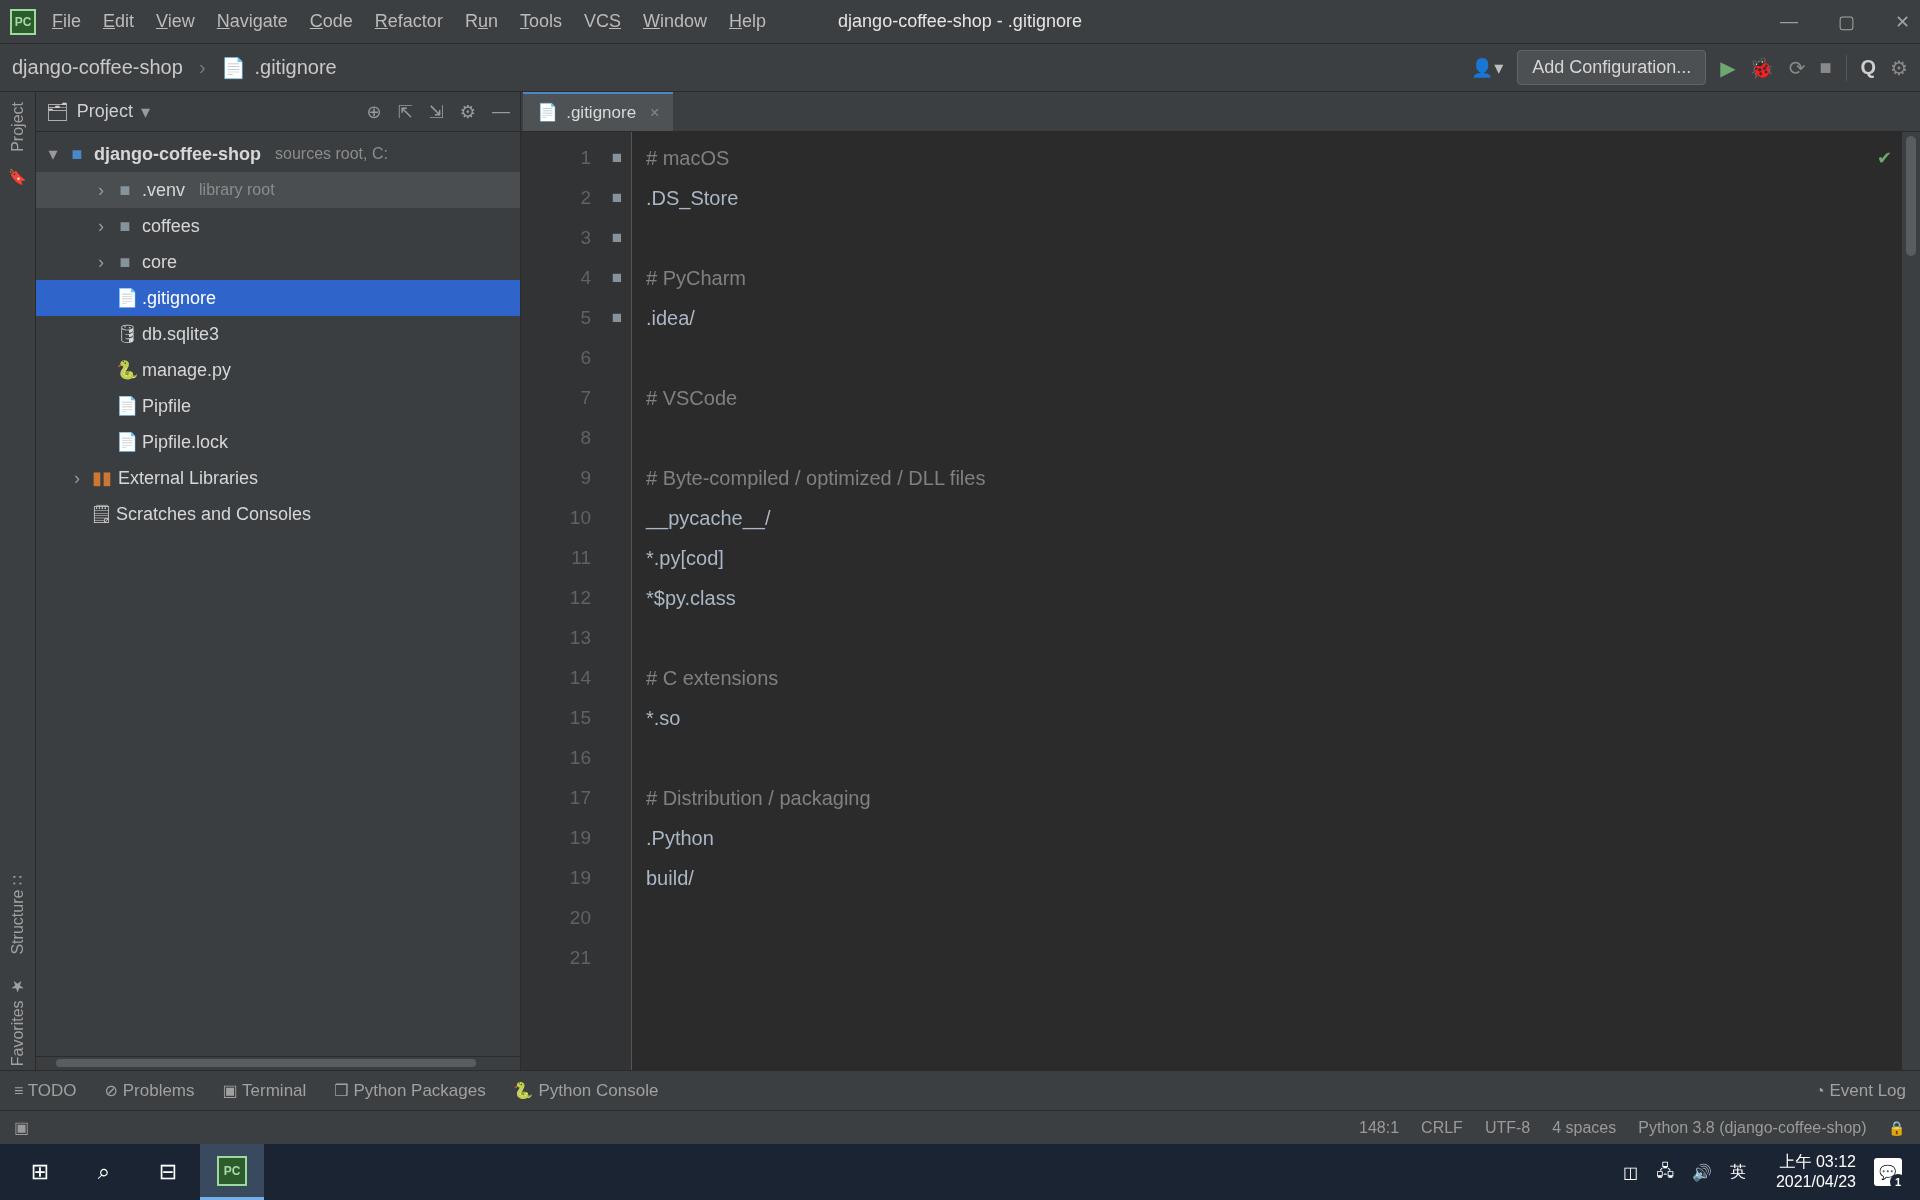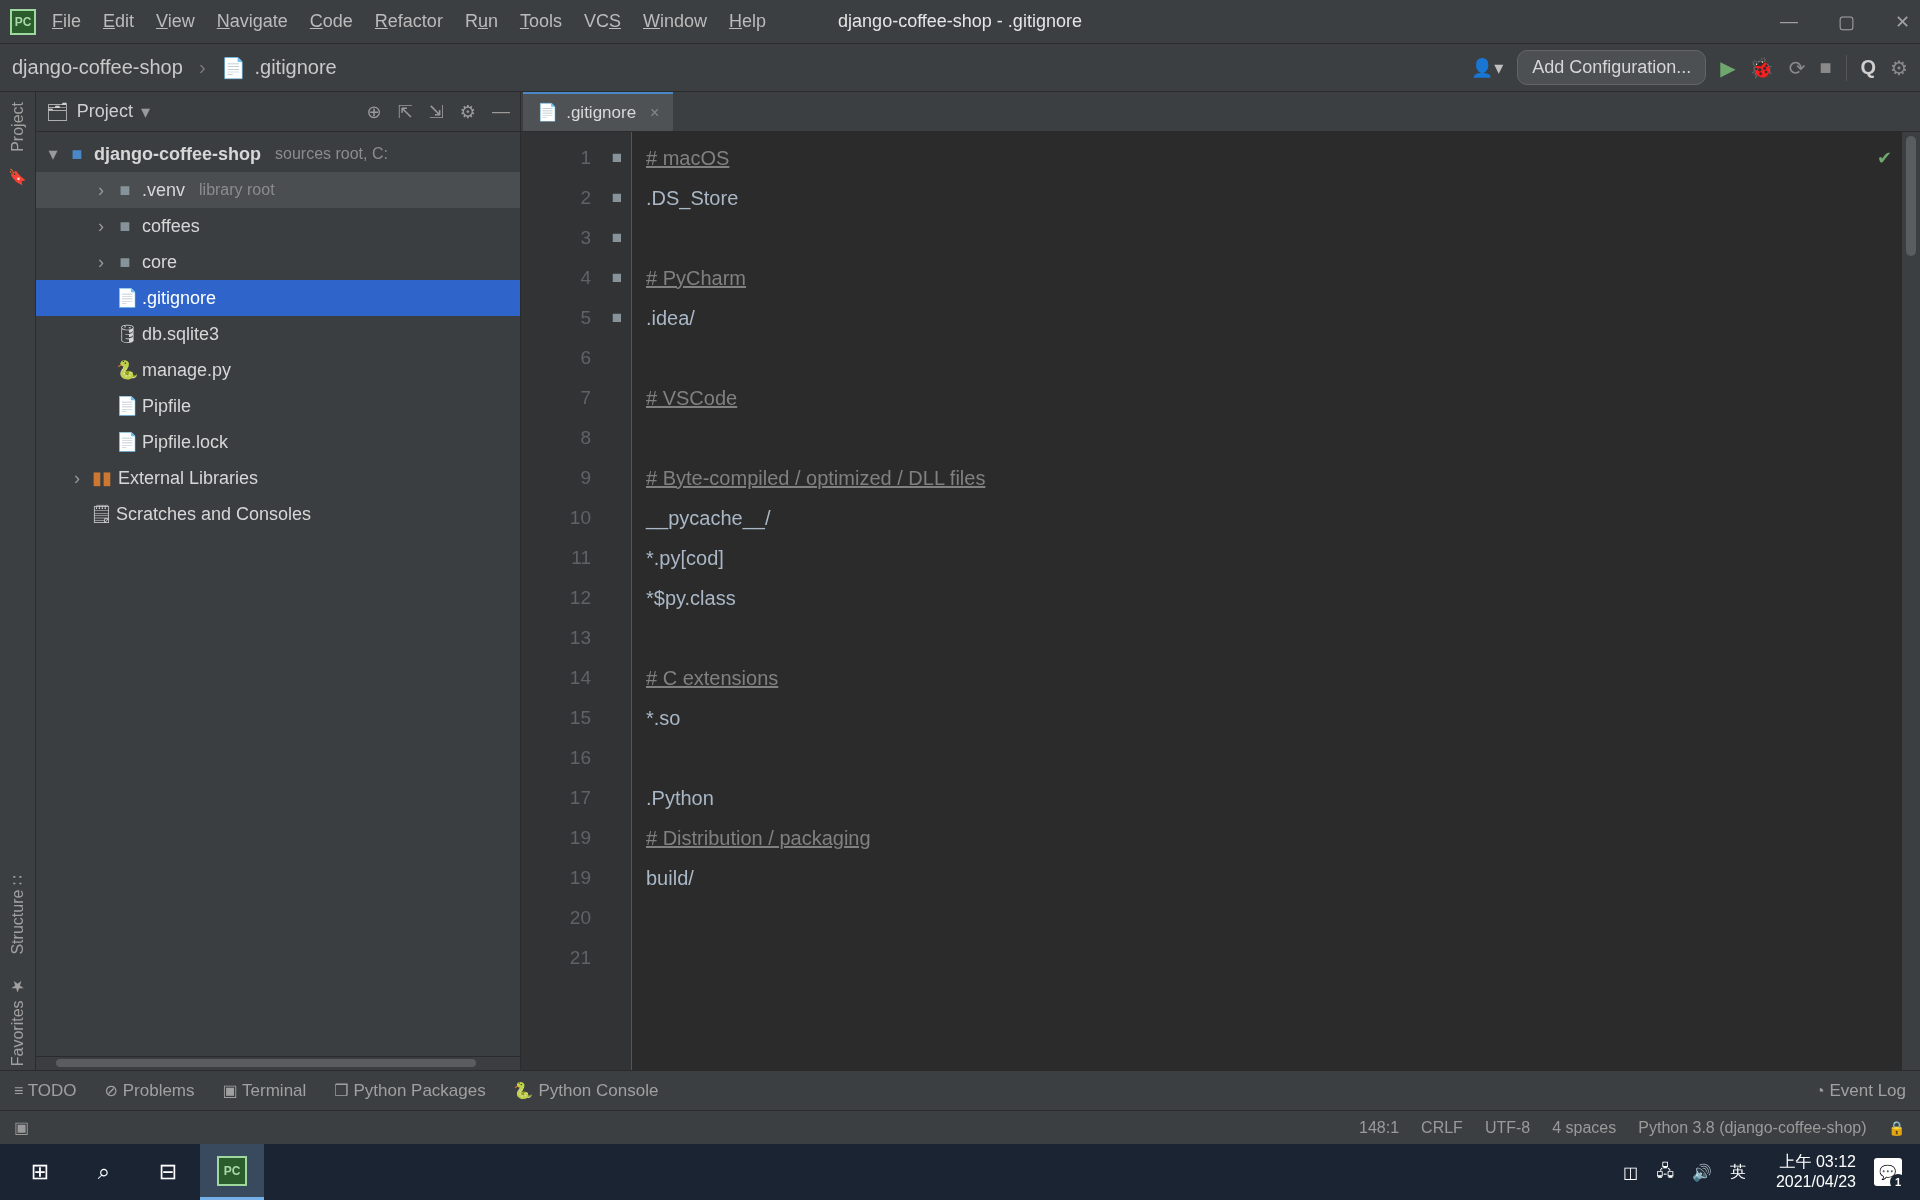--- a/index.html
+++ b/index.html
@@ -13,21 +13,21 @@
     .menu-item .ul { text-decoration: underline; }
     .window-title { margin-left: auto; margin-right: auto; color: #e5e5e5; position: absolute; left: 50%; transform: translateX(-50%); }
     .window-ctrls { margin-left: auto; display: flex; gap: 40px; color: #a0a0a0; font-size: 18px; }
     .window-ctrl { cursor: default; }
 
     
     .toolbar { height: 48px; background: #3c3f41; display: flex; align-items: center; padding: 0 12px; border-bottom: 1px solid #2b2b2b; }
     .crumb { color: #c9c9c9; font-size: 20px; display:flex; align-items:center; gap:8px;}
     .crumb-sep { color: #7a7a7a; margin: 0 8px; }
     .toolbar-right { margin-left: auto; display: flex; align-items: center; gap: 14px; }
-    .btn-addconfig { background: #4c5052; border: 1px solid #646464; color: #d6d6d6; padding: 6px 14px; border-radius: 10px; font-size: 18px;}
+    .btn-addconfig { background: #4c5052; border: 1px solid #646464; color: #d6d6d6; padding: 6px 14px; border-radius: 4px; font-size: 18px;}
     .tool-icon { color: #8a8a8a; font-size: 20px; cursor:default; }
     .tool-icon.green { color:#6fa86f;}
     .tool-sep { width:1px; height:26px; background:#555;}
     .person-icon { color:#bfbfbf; font-size:18px; display:flex; align-items:center;}
 
     
     .mainrow { flex: 1; display: flex; overflow: hidden; }
     
     
     .leftstrip { width: 36px; background: #3c3f41; border-right: 1px solid #2b2b2b; display:flex; flex-direction:column; align-items:center; padding-top:6px; gap:14px;}
@@ -59,21 +59,21 @@
 
     
     .editor { flex:1; display:flex; flex-direction:column; background:#2b2b2b;}
     .tabbar { height:40px; background:#3c3f41; display:flex; align-items:flex-end; border-bottom:1px solid #2b2b2b; padding-left:2px;}
     .tab { display:flex; align-items:center; gap:8px; padding:8px 14px; background:#4e5254; color:#d9d9d9; border-top:3px solid #4a88c7; font-size:17px;}
     .tab .close{color:#888; font-size:16px; margin-left:6px;}
     .code-area { flex:1; display:flex; overflow:hidden; position:relative;}
     .gutter { background:#313335; width:82px; text-align:right; padding:6px 12px 0 0; color:#606366; font-family: "Consolas", monospace; font-size:19px; line-height:40px;}
     .guttericons { width:28px; background:#313335; padding-top:6px; line-height:40px; font-size:17px; color:#87939a; text-align:center; font-family: monospace;}
     .codebody { flex:1; padding:6px 0 0 14px; font-family: "Consolas", monospace; font-size:20px; line-height:40px; color:#a9b7c6; border-left:1px solid #555; position:relative;}
-    .cmt{color:#808080;text-decoration:underline;}
+    .cmt{color:#808080;}
     .codebody .line{white-space:pre;}
     .editor-ok{position:absolute; right:10px; top:6px; color:#6fa86f; font-size:18px;}
     .rightscroll{width:18px; background:#3c3f41;}
     .rightscroll-thumb{width:10px; margin:4px auto; height:120px; background:#5a5d5f; border-radius:5px;}
     
     
     .bottombar{height:40px; background:#3c3f41; border-top:1px solid #2b2b2b; display:flex; align-items:center; padding:0 14px; gap:28px; color:#a0a0a0; font-size:17px;}
     .bottombar .right{margin-left:auto; display:flex; gap:10px; align-items:flex-end;}
     .bicon{font-size:16px;}
     
@@ -288,22 +288,22 @@
           <div class="line cmt"># VSCode</div>
           <div class="line"> </div>
           <div class="line cmt"># Byte-compiled / optimized / DLL files</div>
           <div class="line">__pycache__/</div>
           <div class="line">*.py[cod]</div>
           <div class="line">*$py.class</div>
           <div class="line"> </div>
           <div class="line cmt"># C extensions</div>
           <div class="line">*.so</div>
           <div class="line"> </div>
+          <div class="line cmt"># Distribution / packaging</div>
           <div class="line">.Python</div>
-          <div class="line cmt"># Distribution / packaging</div>
           <div class="line">build/</div>
         </div>
       <div class="rightscroll">
         <div class="rightscroll-thumb"></div>
       </div>
     </div>
   </div>
 </div>
 
 <div class="bottombar">

